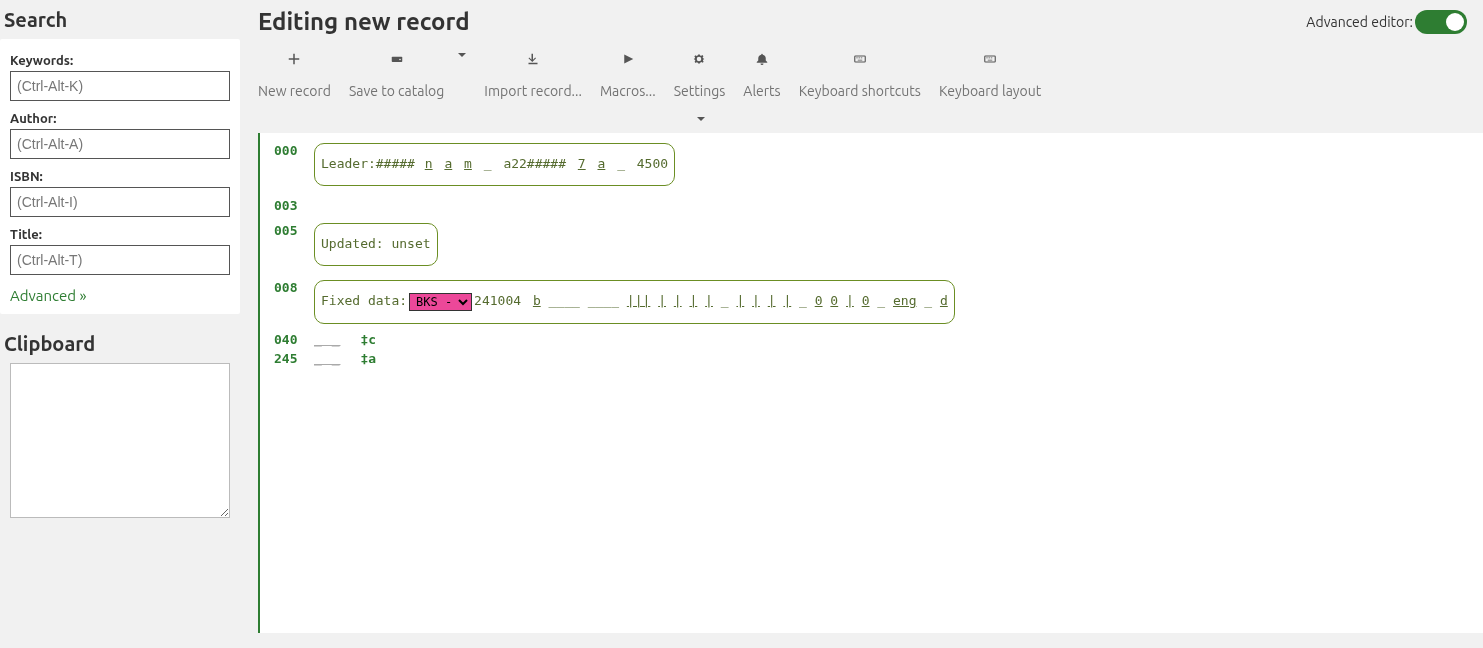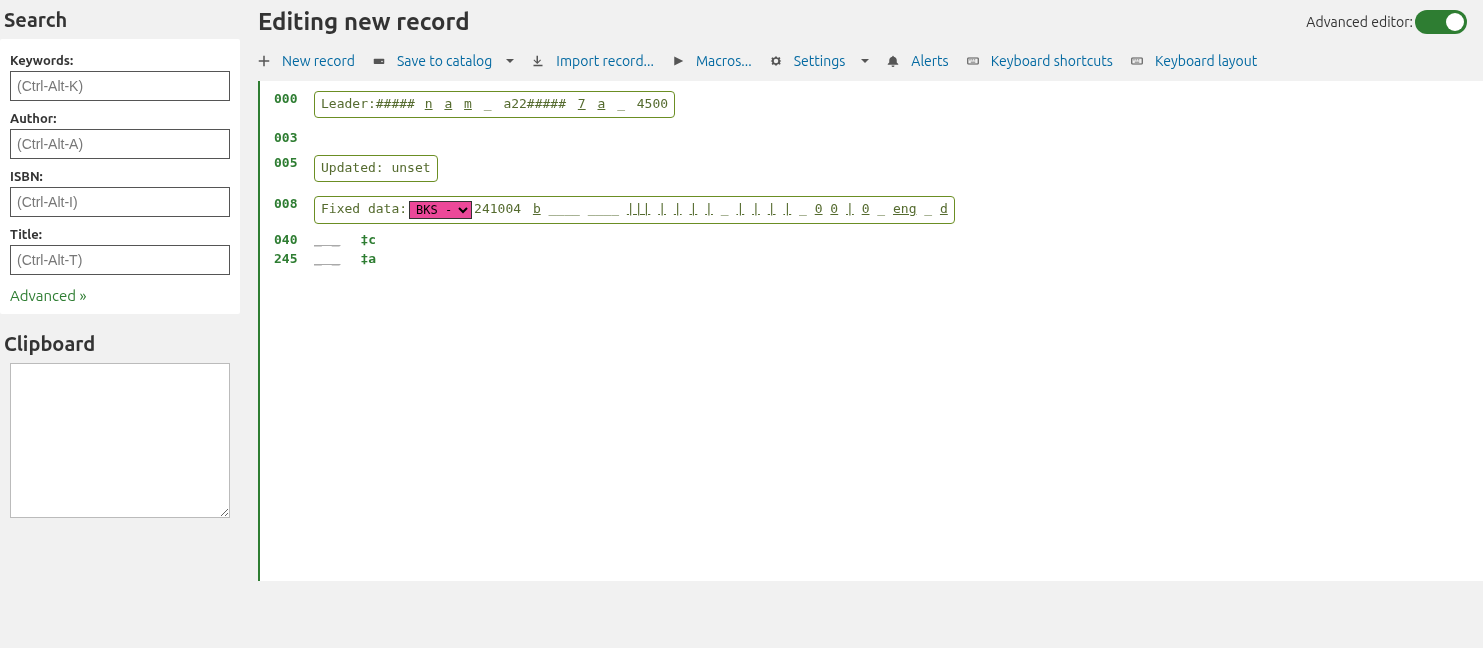--- a/index.html
+++ b/index.html
@@ -96,23 +96,24 @@
 .toolbar {
   display: flex;
   gap: 18px;
   padding: 14px 18px 12px 18px;
   font-size: 14px;
   color: #555;
 }
 .toolbar .tb-item {
   display: inline-flex;
   align-items: center;
-  gap: 12px;
+  gap: 18px;
   cursor: pointer;
-  color: #0369a1;
+  color: #737373;
+  flex-direction: column;
 }
 .toolbar .tb-item svg { width: 12px; height: 12px; fill: #555; }
 .caret-down::after {
   content: "";
   display: inline-block;
   margin-left: 4px;
   border-top: 4px solid #555;
   border-left: 4px solid transparent;
   border-right: 4px solid transparent;
   vertical-align: middle;
@@ -135,22 +136,22 @@
   line-height: 1.3;
 }
 .tag {
   color: #2e7d32;
   font-weight: 700;
   min-width: 28px;
 }
 .fixed-box {
   border: 1px solid #6b8e23;
   background: #fff;
-  border-radius: 4px;
-  padding: 4px 6px;
+  border-radius: 10px;
+  padding: 12px 6px;
   color: #556b2f;
   display: inline-flex;
   align-items: center;
   gap: 2px;
 }
 .fixed-box .u { text-decoration: underline; }
 .fixed-box select {
   font-family: inherit;
   font-size: 12px;
   border: 1px solid #333;

